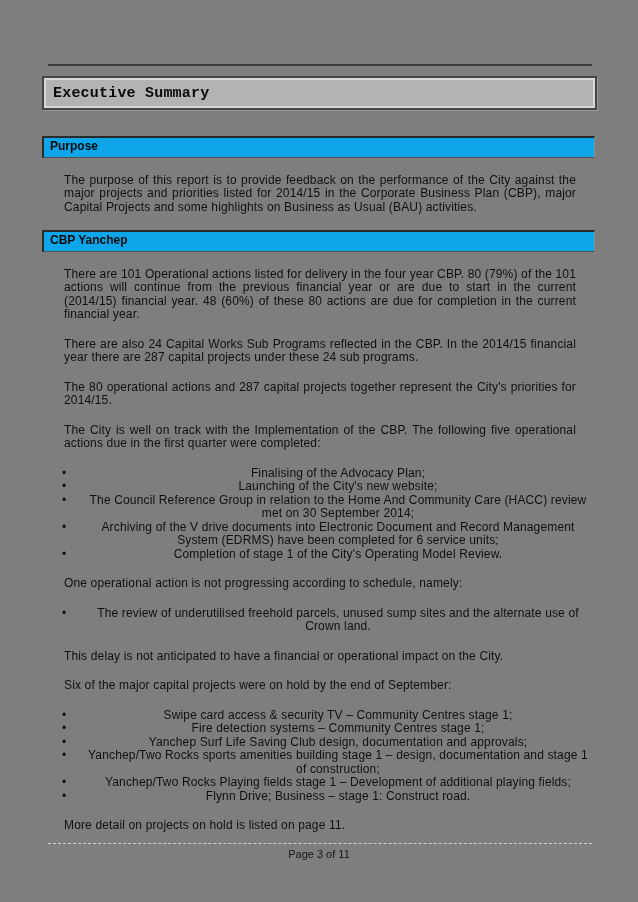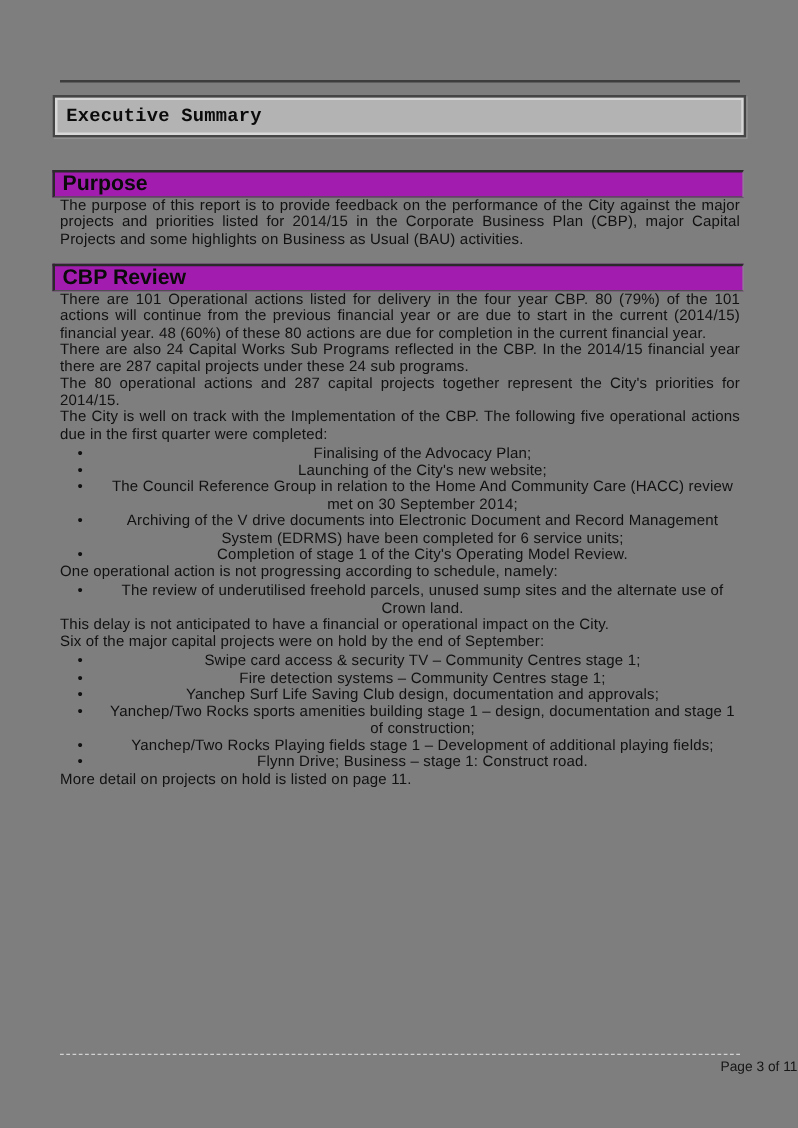--- a/index.html
+++ b/index.html
@@ -48,31 +48,31 @@
     filter:blur(.2px);
     font-family:Liberation Mono, monospace;
   }
 
   
   .content{
     position:absolute;top:136px;left:48px;right:46px;
     font-size:12px;line-height:13.5px;color:#101010;
   }
   .sec-bar{
-    background:#a21caf;
+    background:#0ea5e9;
     border:1px solid #2a2a2a;
     border-top-width:2px;border-left-width:2px;
     border-right-color:#8f8f8f;border-bottom-color:#4f4f4f;
     margin-left:-6px;margin-right:-3px;
     padding:2px 6px 3px 6px;
-    font-size:17px;font-weight:bold;color:#0b0b0b;
+    font-size:12px;font-weight:bold;color:#0b0b0b;
     filter:blur(.2px);
   }
   .doc-text{filter:blur(.28px);letter-spacing:.15px;}
-  p.para{margin:0;text-align:justify;}
+  p.para{margin:16px;text-align:justify;}
   .mt-line{margin-top:5px;}
   .mt-para{margin-top:6px;}
   .mt-gap{margin-top:21px;}
   .mt-sec{margin-top:13px;}
 
   ul.bullets{list-style:none;margin:2px 0 0 0;padding:0;}
   ul.bullets li{
     display:flex;align-items:flex-start;
     margin:0;padding-left:14px;
   }
@@ -81,21 +81,21 @@
   }
   ul.bullets .li-text{flex:1;text-align:center;}
 
   
   .footer-rule{
     position:absolute;left:48px;right:46px;top:843px;
     border-top:1px dashed #d2d2d2;
   }
   .footer-text{
     position:absolute;left:0;right:0;top:848px;
-    text-align:right;
+    text-align:center;
     font-size:11px;color:#161616;
     filter:blur(.3px);
   }
 </style>
 </head>
 <body>
 
 <div class="page">
 
 
@@ -105,21 +105,21 @@
     <div class="h1">Executive Summary</div>
   </div>
 
   <div class="content">
 
     <div class="sec-bar">Purpose</div>
     <div class="doc-text">
       <p class="para mt-line">The purpose of this report is to provide feedback on the performance of the City against the major projects and priorities listed for 2014/15 in the Corporate Business Plan (CBP), major Capital Projects and some highlights on Business as Usual (BAU) activities.</p>
     </div>
 
-    <div class="sec-bar mt-sec">CBP Review</div>
+    <div class="sec-bar mt-sec">CBP Yanchep</div>
     <div class="doc-text">
       <p class="para mt-line">There are 101 Operational actions listed for delivery in the four year CBP.  80 (79%) of the 101 actions will continue from the previous financial year or are due to start in the current (2014/15) financial year.  48 (60%) of these 80 actions are due for completion in the current financial year.</p>
       <p class="para mt-para">There are also 24 Capital Works Sub Programs reflected in the CBP.  In the 2014/15 financial year there are 287 capital projects under these 24 sub programs.</p>
       <p class="para mt-gap">The 80 operational actions and 287 capital projects together represent the City's priorities for 2014/15.</p>
       <p class="para mt-gap">The City is well on track with the Implementation of the CBP.  The following five operational actions due in the first quarter were completed:</p>
 
       <ul class="bullets">
         <li>
             <span class="marker">•</span>
             <span class="li-text">Finalising of the Advocacy Plan;</span>

